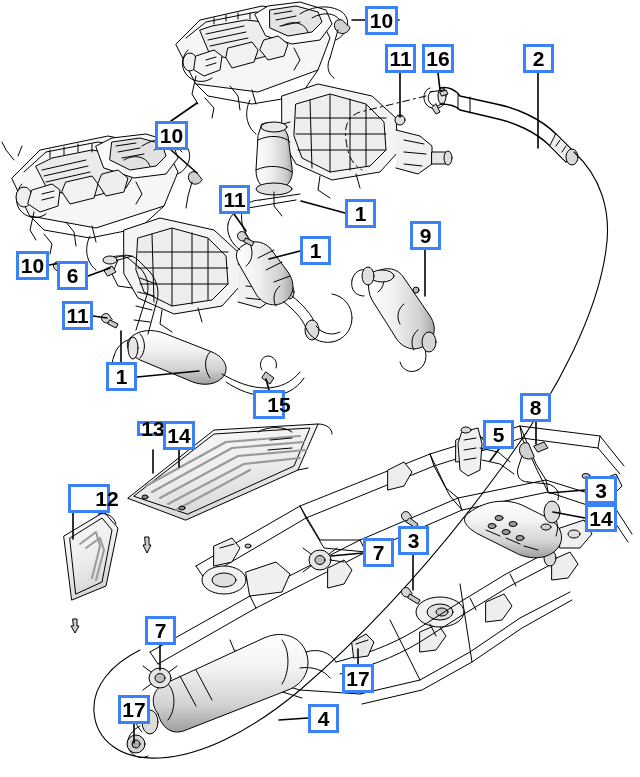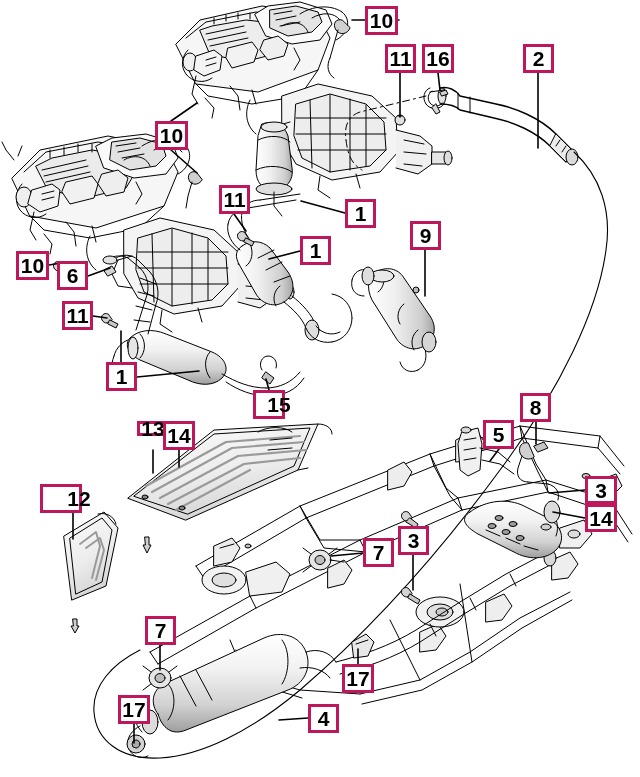--- a/index.html
+++ b/index.html
@@ -1,21 +1,21 @@
 <!DOCTYPE html>
 <html><head>
 <meta charset="utf-8">
 <style>
   html,body{margin:0;padding:0;background:#ffffff;}
   body{width:640px;height:777px;overflow:hidden;
        font-family:"Liberation Sans",sans-serif;}
   #stage{position:relative;width:640px;height:777px;background:#fff;}
   #art{position:absolute;left:0;top:0;width:640px;height:777px;}
   .callout{position:absolute;box-sizing:border-box;
-           background:#ffffff;border:3px solid #be185d;
+           background:#ffffff;border:3px solid #3b82f6;
            display:flex;align-items:center;justify-content:center;
            font-family:"Liberation Sans",sans-serif;
            font-weight:bold;color:#000;line-height:1;}
   .cbig{font-size:21px;}
 </style>
 </head>
 <body>
 
 <div id="stage">
 
@@ -471,21 +471,21 @@
       </div>
       <div class="callout cbig" style="left: 163px; top: 421px; width: 32px; height: 29px;">
         <span>14</span>
       </div>
       <div class="callout cbig" style="left: 520px; top: 393px; width: 31px; height: 29px;">
         <span>8</span>
       </div>
       <div class="callout cbig" style="left: 483px; top: 420px; width: 31px; height: 29px;">
         <span>5</span>
       </div>
-      <div class="callout cbig" style="left: 40px; top: 484px; width: 36px; height: 29px; padding-left: 36px;">
+      <div class="callout cbig" style="left: 68px; top: 484px; width: 36px; height: 29px; padding-left: 36px;">
         <span>12</span>
       </div>
       <div class="callout cbig" style="left: 585px; top: 476px; width: 32px; height: 28px;">
         <span>3</span>
       </div>
       <div class="callout cbig" style="left: 585px; top: 504px; width: 32px; height: 28px;">
         <span>14</span>
       </div>
       <div class="callout cbig" style="left: 363px; top: 538px; width: 31px; height: 29px;">
         <span>7</span>

